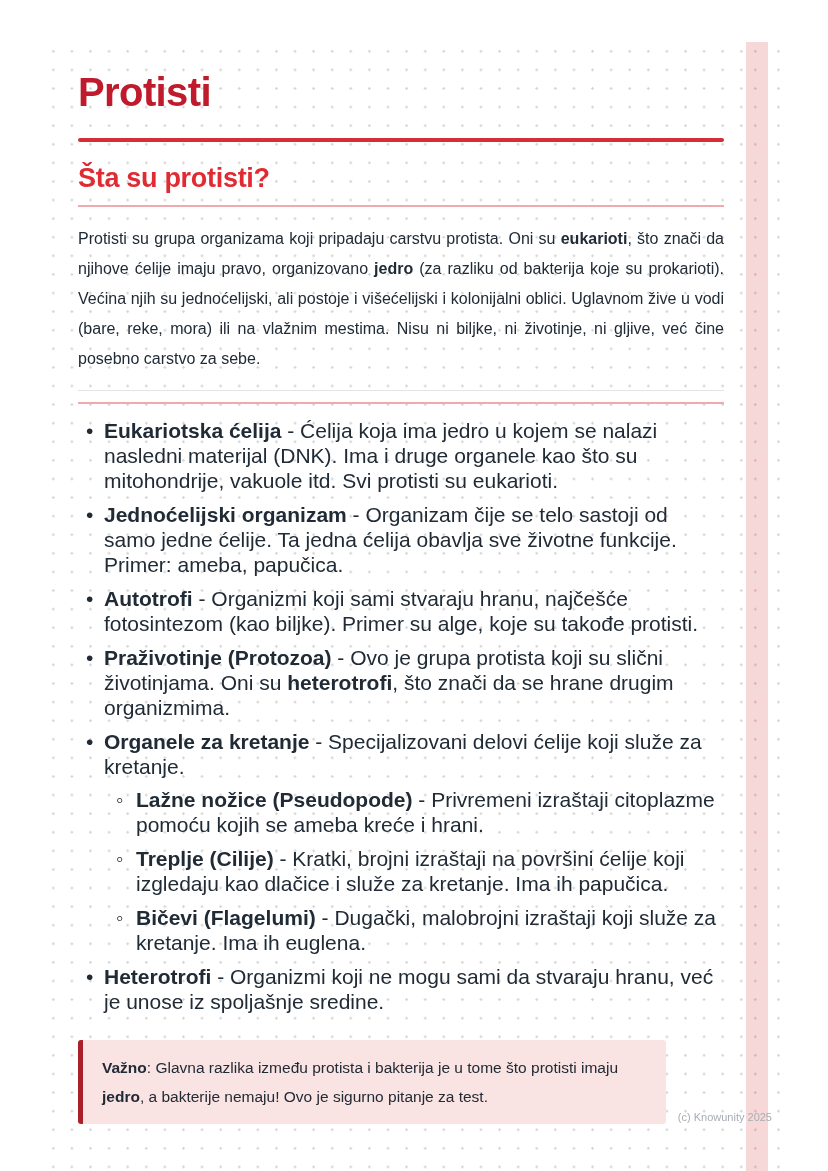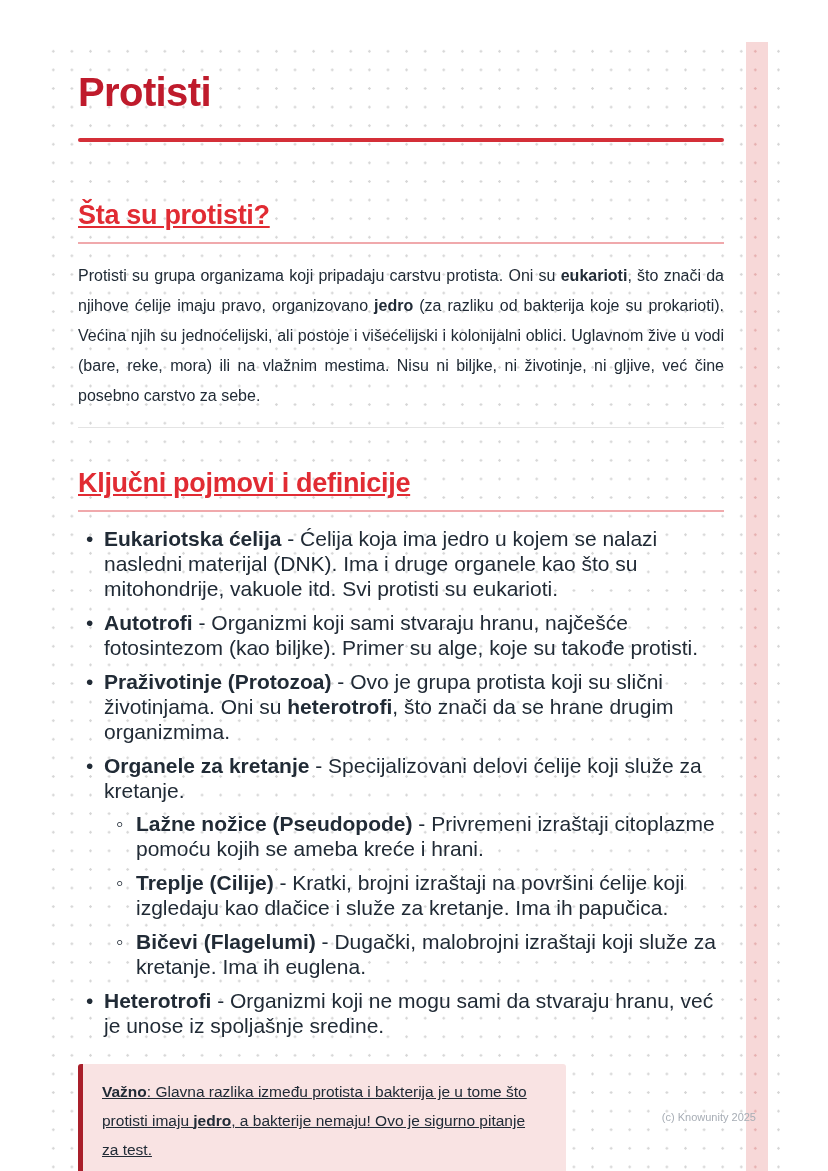--- a/index.html
+++ b/index.html
@@ -32,50 +32,49 @@
     background-image:radial-gradient(circle,var(--stripe_dot) 1.3px,transparent 1.4px);
     background-size:18.6px 18.6px;
   }
   .content{position:absolute;left:78px;top:70px;width:646px;z-index:1;}
   h1{
     margin:0;font-size:40px;line-height:1.1;font-weight:800;
     color:var(--title_red);letter-spacing:-0.6px;
   }
   .rule-main{height:4px;background:var(--rule_red);margin-top:24px;border-radius:2px;}
   h2{
-    margin:58px 0 0;font-size:27px;line-height:1.15;font-weight:700;
-    color:var(--heading_red);letter-spacing:-0.3px;text-decoration:underline;
+    margin:21px 0 0;font-size:27px;line-height:1.15;font-weight:700;
+    color:var(--heading_red);letter-spacing:-0.3px;
   }
   section[data-name="section-terms"] h2{margin-top:40px;}
   .rule-sub{height:2px;background:var(--rule_pink);margin-top:11px;}
   .intro-paragraph{
     margin:17px 0 16px;font-size:16px;line-height:30px;text-align:justify;
   }
   .divider{height:1px;background:var(--divider_gray);margin-top:14px;}
   .terms-list{
     list-style:none;margin:14px 0 0;padding:0;
     font-size:21px;line-height:25px;
   }
   .terms-list > li{position:relative;padding-left:26px;margin-bottom:9px;}
   .terms-list > li::before{content:"\2022";position:absolute;left:8px;top:0;color:var(--text);}
   .sub-list{list-style:none;margin:8px 0 0;padding:0;}
   .sub-list > li{position:relative;padding-left:26px;margin-bottom:9px;margin-left:6px;}
   .sub-list > li::before{content:"\25E6";position:absolute;left:6px;top:0;color:var(--text);}
   strong{font-weight:700;}
   .callout{
-    margin-top:26px;width:488px;box-sizing:border-box;
+    margin-top:26px;width:588px;box-sizing:border-box;
     background:var(--callout_bg);
     border-left:5px solid var(--callout_border);
     border-radius:3px;
     padding:13px 22px 13px 19px;
-    text-decoration:underline;
   }
   .callout-text{margin:0;font-size:15.5px;line-height:29px;}
   .footer{
-    position:absolute;right:72px;bottom:48px;z-index:2;
+    position:absolute;right:56px;bottom:48px;z-index:2;
     font-size:11px;color:var(--footer_gray);
   }
 </style>
 </head>
 <body>
 
 <div class="page" data-name="document-page">
   <div class="dot-layer" data-name="dot-grid-background"></div>
   <div class="pink-stripe" data-name="margin-stripe"></div>
 
@@ -85,25 +84,27 @@
 
     <section data-name="section-intro">
       <h2 data-name="intro-heading">Šta su protisti?</h2>
       <div class="rule-sub" data-name="intro-heading-rule"></div>
       <p class="intro-paragraph" data-name="intro-paragraph"><span>Protisti su grupa organizama koji pripadaju carstvu protista. Oni su </span><strong>eukarioti</strong><span>, što znači da njihove ćelije imaju pravo, organizovano </span><strong>jedro</strong><span> (za razliku od bakterija koje su prokarioti). Većina njih su jednoćelijski, ali postoje i višećelijski i kolonijalni oblici. Uglavnom žive u vodi (bare, reke, mora) ili na vlažnim mestima. Nisu ni biljke, ni životinje, ni gljive, već čine posebno carstvo za sebe.</span></p>
     </section>
 
     <div class="divider" data-name="section-divider"></div>
 
     <section data-name="section-terms">
-      <h2 data-name="terms-heading">Ključni pojmovi i definicije</h2>
       <div class="rule-sub" data-name="terms-heading-rule"></div>
       <ul class="terms-list" data-name="terms-list">
           <li data-name="term-item">
             <div class="li-text" data-name="term-text"><strong>Eukariotska ćelija</strong><span> - Ćelija koja ima jedro u kojem se nalazi nasledni materijal (DNK). Ima i druge organele kao što su mitohondrije, vakuole itd. Svi protisti su eukarioti.</span></div>
+          </li>
+          <li data-name="term-item">
+            <div class="li-text" data-name="term-text"><strong>Jednoćelijski organizam</strong><span> - Organizam čije se telo sastoji od samo jedne ćelije. Ta jedna ćelija obavlja sve životne funkcije. Primer: ameba, papučica.</span></div>
           </li>
           <li data-name="term-item">
             <div class="li-text" data-name="term-text"><strong>Autotrofi</strong><span> - Organizmi koji sami stvaraju hranu, najčešće fotosintezom (kao biljke). Primer su alge, koje su takođe protisti.</span></div>
           </li>
           <li data-name="term-item">
             <div class="li-text" data-name="term-text"><strong>Praživotinje (Protozoa)</strong><span> - Ovo je grupa protista koji su slični životinjama. Oni su </span><strong>heterotrofi</strong><span>, što znači da se hrane drugim organizmima.</span></div>
           </li>
           <li data-name="term-item">
             <div class="li-text" data-name="term-text"><strong>Organele za kretanje</strong><span> - Specijalizovani delovi ćelije koji služe za kretanje.</span></div>
             <ul class="sub-list" data-name="sub-list">

